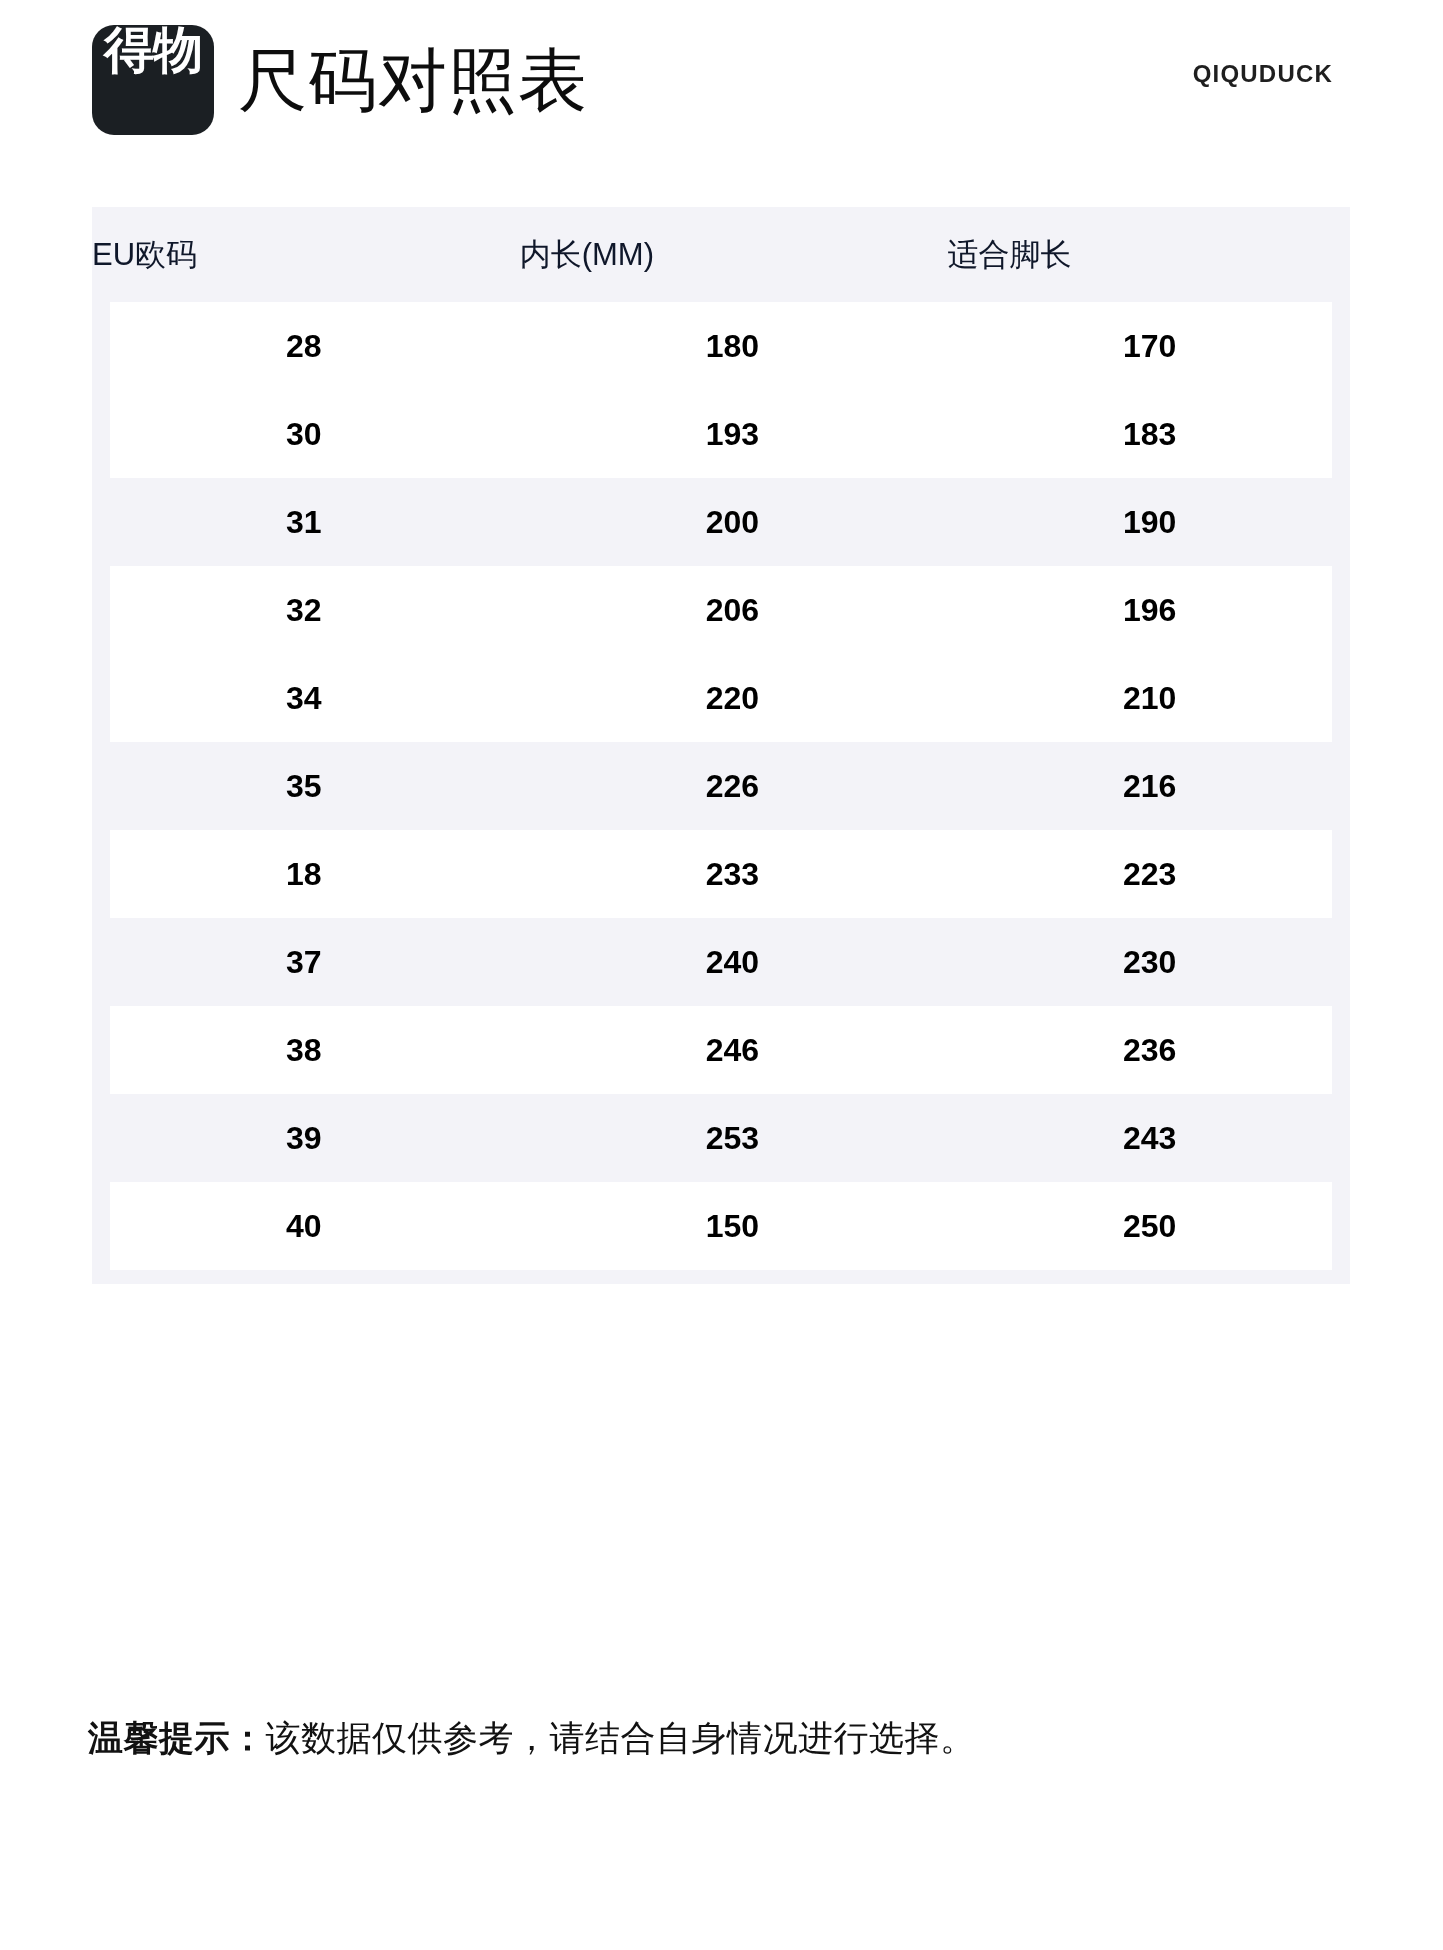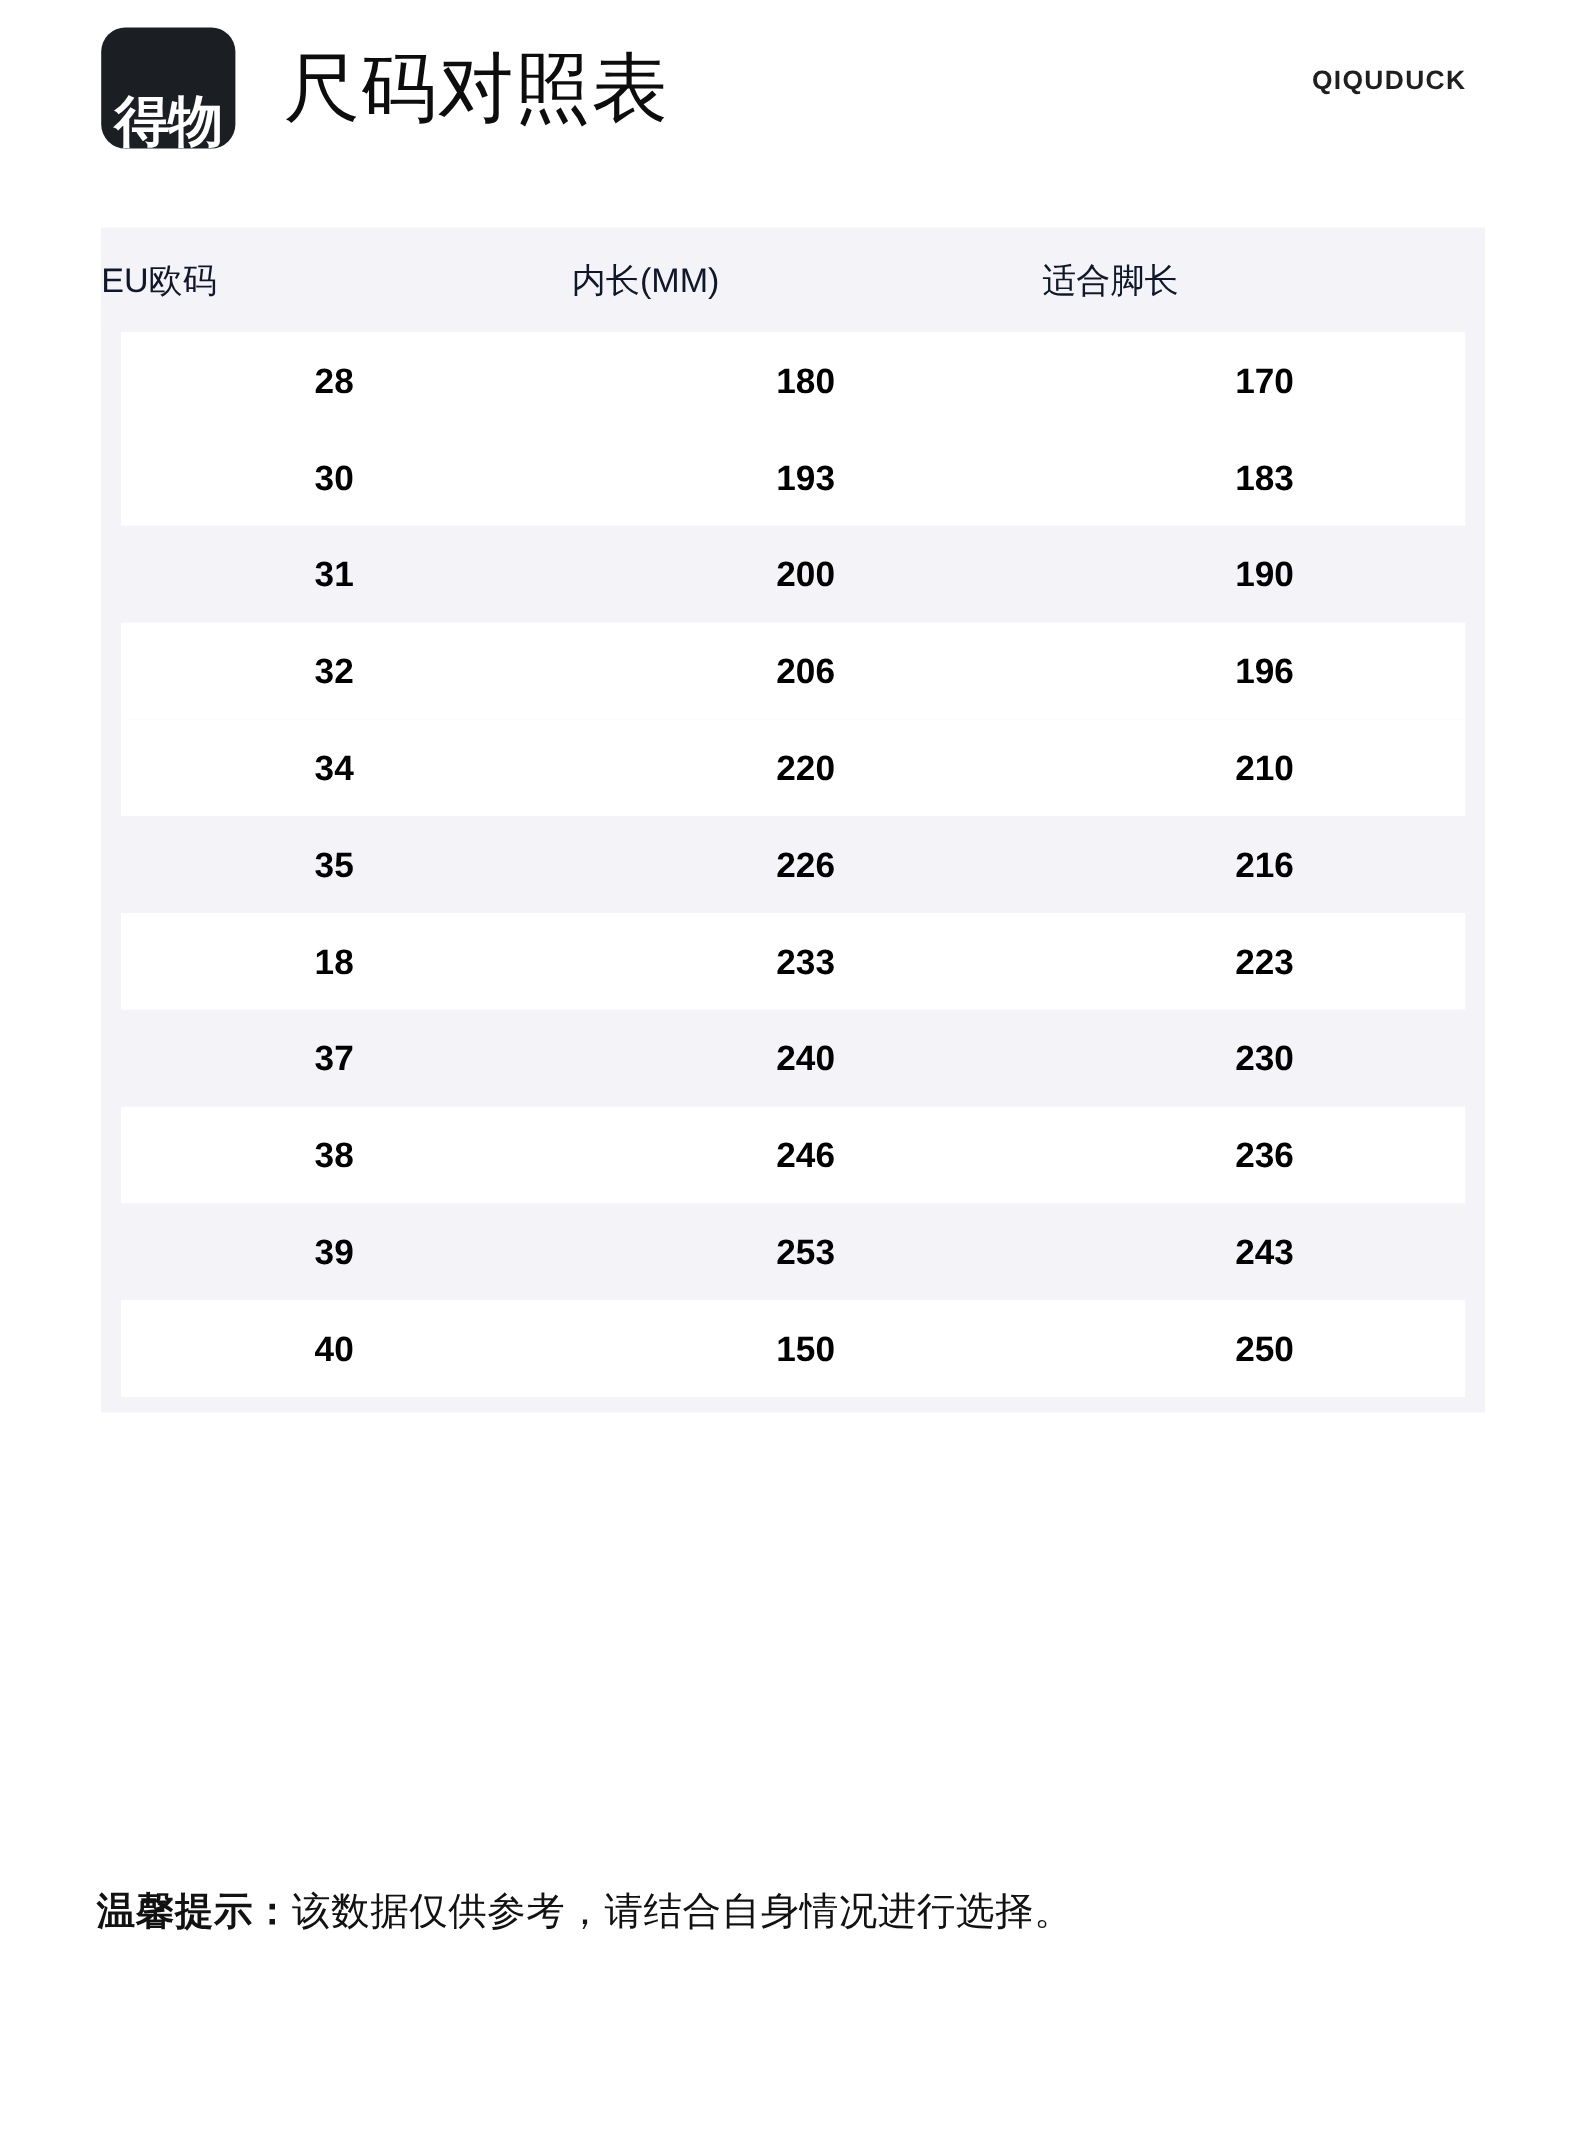--- a/index.html
+++ b/index.html
@@ -40,36 +40,36 @@
     align-items: center;
     margin-left: 92px;
   }
 
   .logo-badge {
     width: 122px;
     height: 110px;
     border-radius: 22px;
     background: #1b1f23;
     display: flex;
-    align-items: flex-end;
+    align-items: flex-start;
     justify-content: center;
     flex: none;
   }
 
   .logo-text {
     color: #ffffff;
     font-size: 50px;
     font-weight: 700;
     letter-spacing: -1px;
     line-height: 1;
     font-family: "Liberation Sans", "DejaVu Sans", sans-serif;
   }
 
   .page-title {
-    margin-left: 44px;
+    margin-left: 24px;
     font-size: 69px;
     font-weight: 400;
     letter-spacing: 1px;
     color: #0d0d0d;
     line-height: 1;
     white-space: nowrap;
   }
 
   .brand-mark {
     position: absolute;

